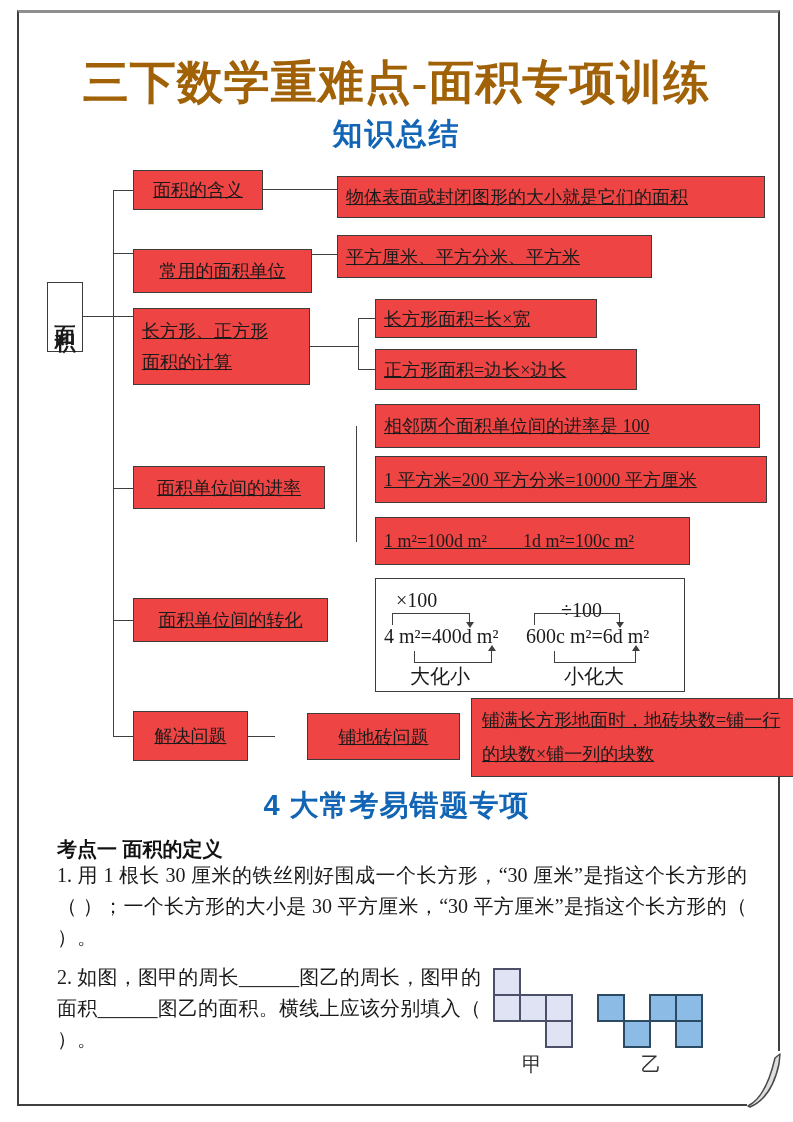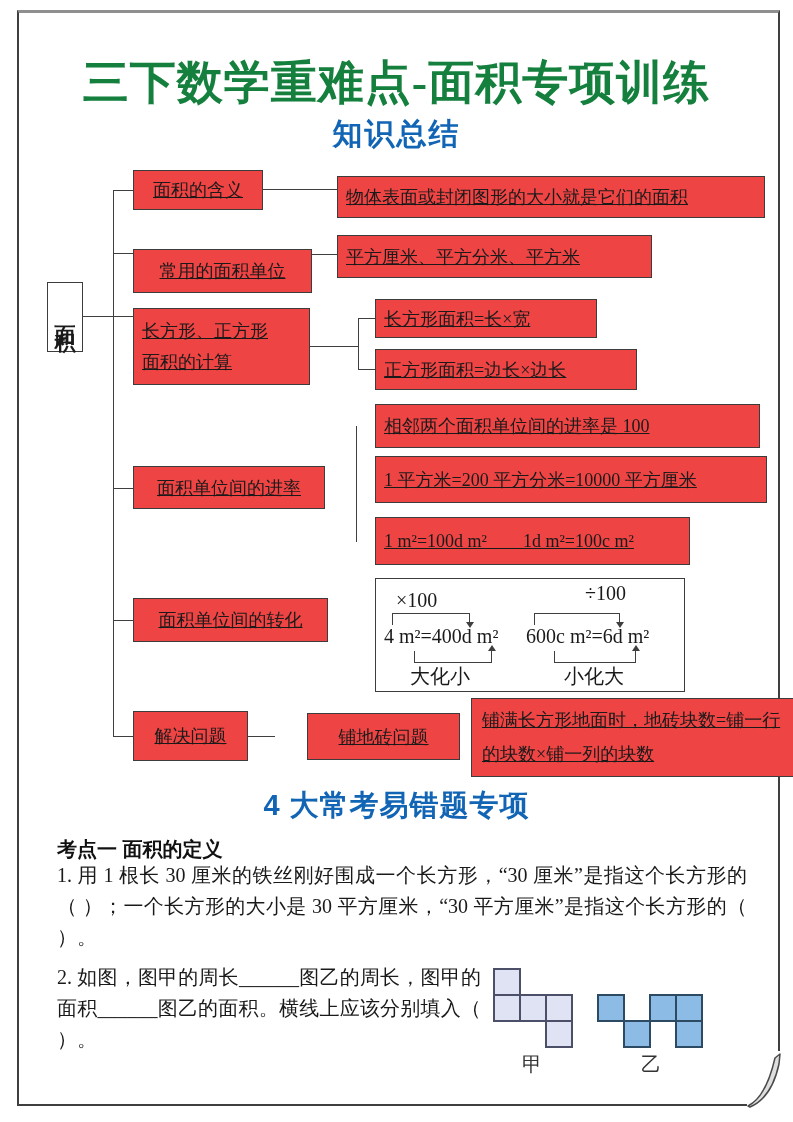--- a/index.html
+++ b/index.html
@@ -7,21 +7,21 @@
     position:relative;width:793px;height:1122px;background:#ffffff;overflow:hidden;
     font-family:"Liberation Serif","DejaVu Serif",serif;color:#1a1a1a;
   }
   .frame{
     position:absolute;left:17px;top:10px;width:763px;height:1096px;box-sizing:border-box;
     border-top:3px solid #8f8f8f;border-left:2px solid #3f3f3f;
     border-right:2px solid #3f3f3f;border-bottom:2px solid #3f3f3f;
   }
   .doc-title{
     position:absolute;left:0;top:52px;width:793px;text-align:center;
-    font-size:46px;font-weight:bold;color:#15803d;letter-spacing:1px;
+    font-size:46px;font-weight:bold;color:#a16207;letter-spacing:1px;
   }
   .doc-subtitle{
     position:absolute;left:0;top:114px;width:793px;text-align:center;
     font-family:"Liberation Sans","DejaVu Sans",sans-serif;
     font-size:30px;font-weight:bold;color:#1165b4;letter-spacing:2px;
   }
   .mbox{
     position:absolute;box-sizing:border-box;border:1.5px solid #3c3c3c;background:#ef4444;
     font-size:18px;display:flex;align-items:center;text-decoration:underline;
   }
@@ -106,21 +106,21 @@
 
   <div class="mbox center" style="left:133px;top:598px;width:195px;height:44px;">面积单位间的转化</div>
   <div class="conv-box" style="left:375px;top:578px;width:310px;height:114px;">
     <div class="conv-item" style="left:20px;top:10px;">×100</div>
     <div class="bracket-top" style="left:16px;top:34px;width:78px;"></div>
     <div class="arr-down" style="left:90px;top:43px;"></div>
     <div class="conv-item" style="left:8px;top:46px;">4 m²=400d m²</div>
     <div class="bracket-bottom" style="left:38px;top:72px;width:78px;"></div>
     <div class="arr-up" style="left:112px;top:66px;"></div>
     <div class="conv-item" style="left:34px;top:84px;">大化小</div>
-    <div class="conv-item" style="left:185px;top:3px;margin-left:24px;">÷100</div>
+    <div class="conv-item" style="left:185px;top:20px;">÷100</div>
     <div class="bracket-top" style="left:158px;top:34px;width:86px;"></div>
     <div class="arr-down" style="left:240px;top:43px;"></div>
     <div class="conv-item" style="left:150px;top:46px;">600c m²=6d m²</div>
     <div class="bracket-bottom" style="left:178px;top:72px;width:82px;"></div>
     <div class="arr-up" style="left:256px;top:66px;"></div>
     <div class="conv-item" style="left:188px;top:84px;">小化大</div>
   </div>
 
   <div class="mbox center" style="left:133px;top:711px;width:115px;height:50px;">解决问题</div>
   <div class="mbox center" style="left:275px;top:713px;width:153px;height:47px;margin-left:32px;">铺地砖问题</div>

